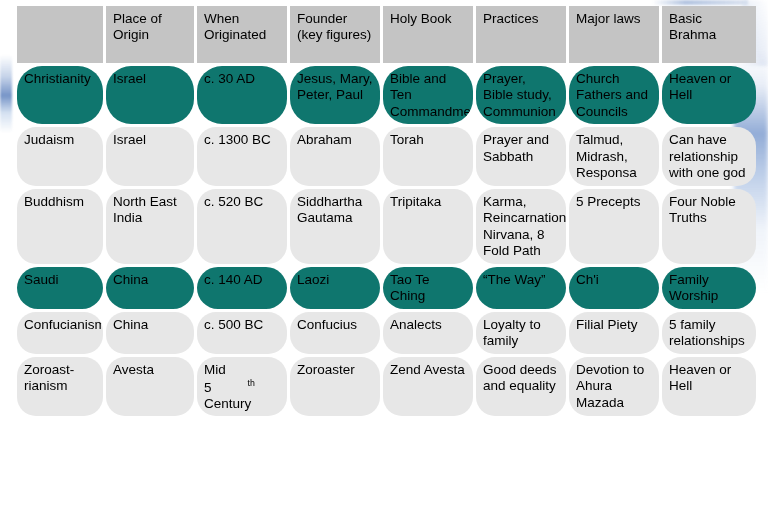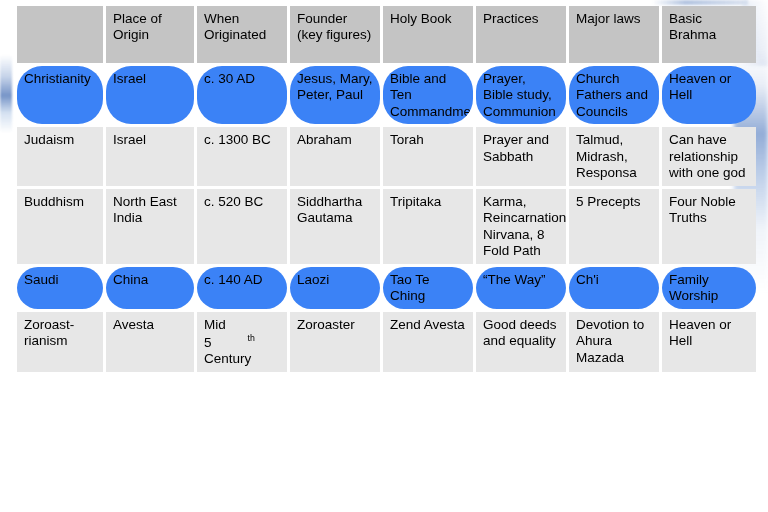--- a/index.html
+++ b/index.html
@@ -92,22 +92,22 @@
     line-height: 1.22;
     padding: 5px 7px 4px 7px;
     overflow: hidden;
   }
   th.hdr-cell {
     background: #c4c4c4;
     height: 48px;
     margin-left: 8px;
   }
   th.hdr-blank { background: #c4c4c4; }
-  tr.row-dark td { background: #3b82f6; border-radius: 25px; }
-  tr.row-light td { background: #e7e7e7; }
+  tr.row-dark td { background: #0f766e; border-radius: 25px; }
+  tr.row-light td { background: #e7e7e7; border-radius: 19px; }
 
   
   col.c0 { width: 86px; }
   col.c1 { width: 88px; }
   col.c2 { width: 90px; }
   col.c3 { width: 90px; }
   col.c4 { width: 90px; }
   col.c5 { width: 90px; }
   col.c6 { width: 90px; }
   col.c7 { width: 94px; }
@@ -183,20 +183,30 @@
           <td>Saudi</td>
           <td>China</td>
           <td>c. 140 AD</td>
           <td>Laozi</td>
           <td class="small">Tao Te Ching</td>
           <td>“The Way”</td>
           <td>Ch'i</td>
           <td>Family Worship</td>
         </tr>
         <tr class="row-light">
+          <td class="small">Confucianism</td>
+          <td>China</td>
+          <td>c. 500 BC</td>
+          <td>Confucius</td>
+          <td>Analects</td>
+          <td>Loyalty to family</td>
+          <td>Filial Piety</td>
+          <td class="small">5 family relationships</td>
+        </tr>
+        <tr class="row-light">
           <td>Zoroast-rianism</td>
           <td>Avesta</td>
           <td>Mid 5<sup class="ordinal">th</sup> Century</td>
           <td>Zoroaster</td>
           <td>Zend Avesta</td>
           <td>Good deeds and equality</td>
           <td>Devotion to Ahura Mazada</td>
           <td>Heaven or Hell</td>
         </tr>
       </tbody>

